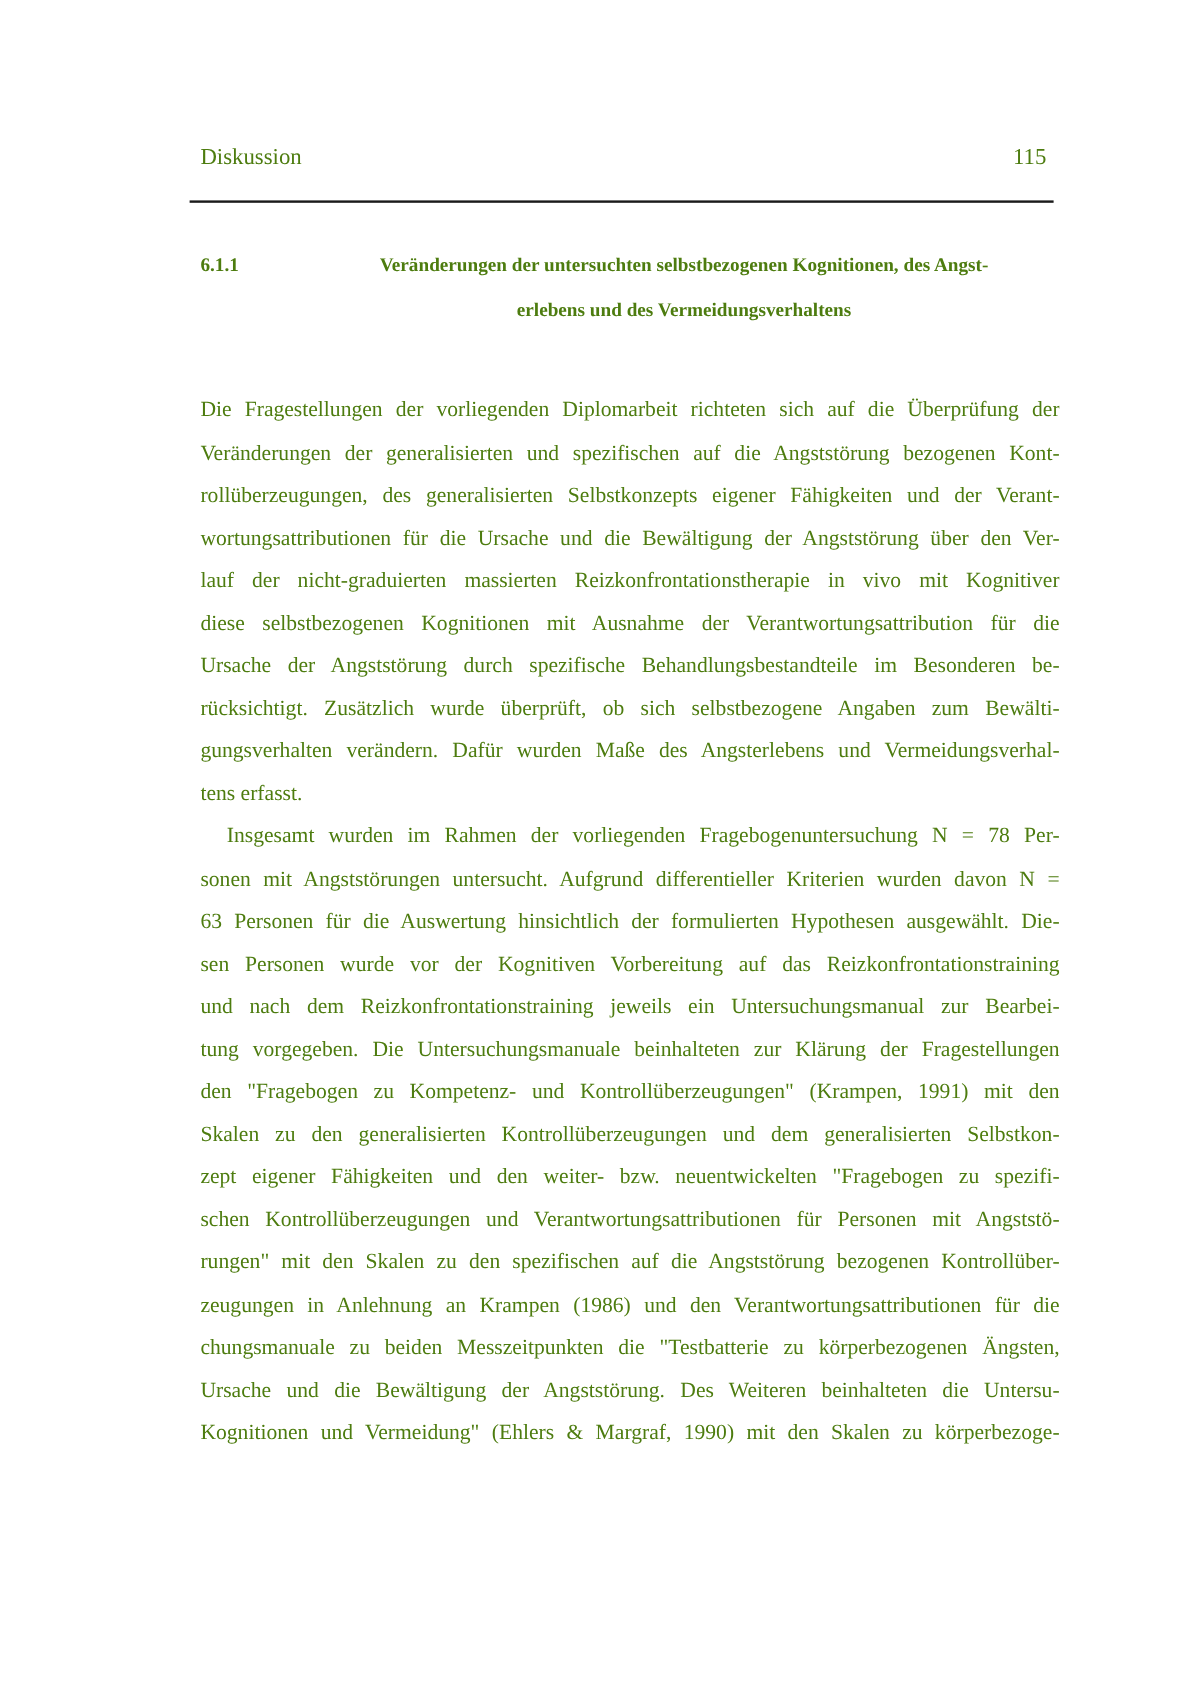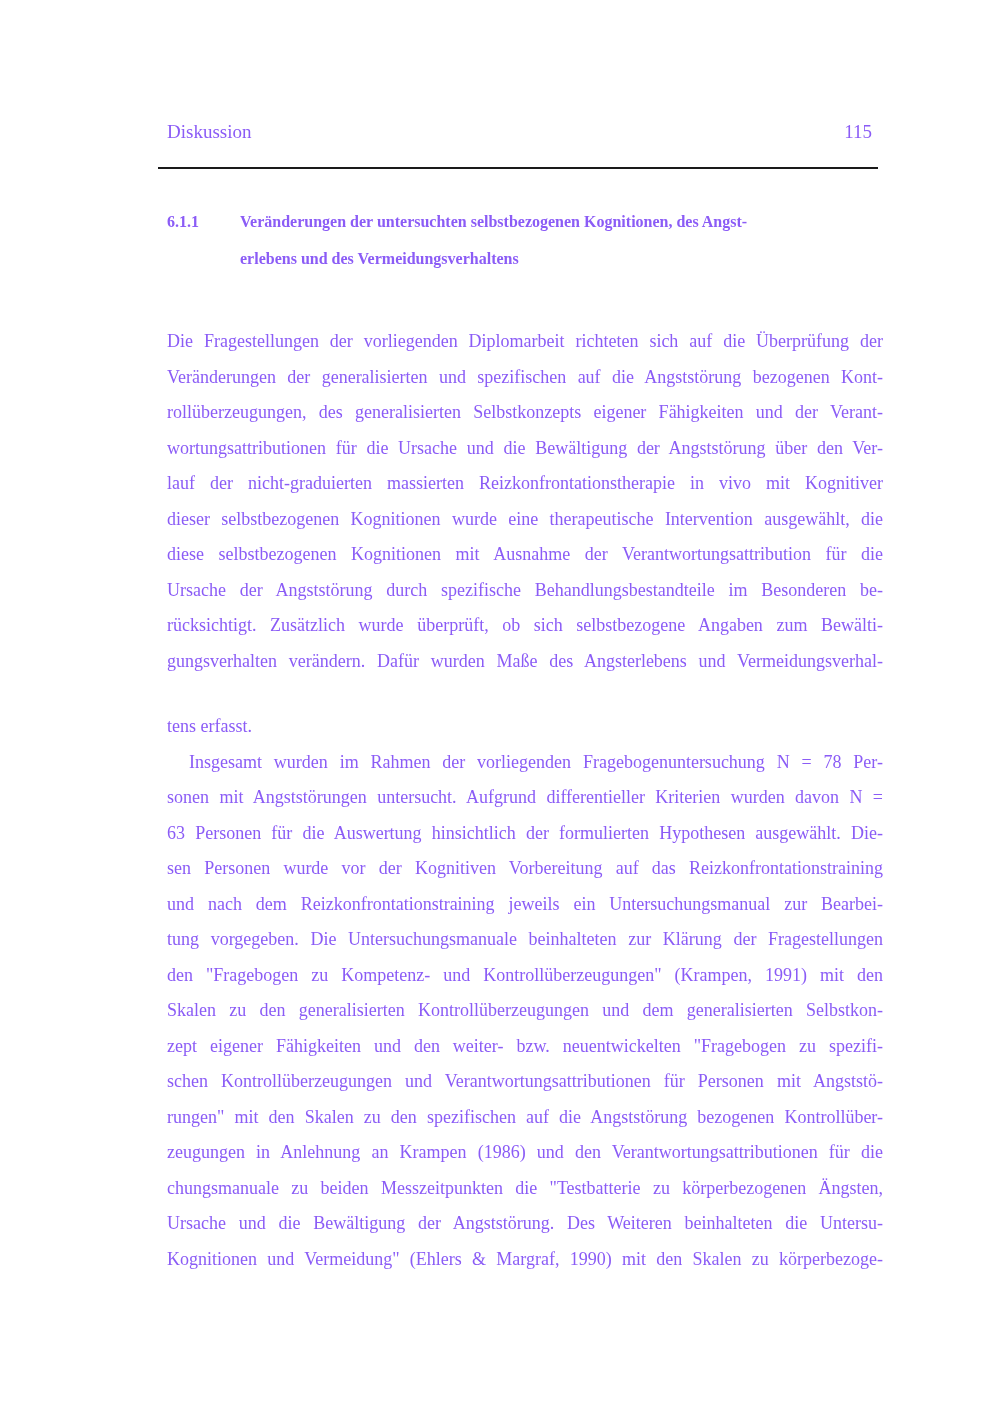--- a/index.html
+++ b/index.html
@@ -46,50 +46,50 @@
   }
   .heading-number {
     flex: none;
     width: 73px;
   }
   .heading-lines {
     flex: 1;
   }
   .heading-line {
     white-space: nowrap;
+    text-align: center;
   }
   .body-text {
     position: absolute;
     top: 324px;
     left: 167px;
     width: 716px;
     font-size: 18px;
     line-height: 35.5px;
   }
   .paragraph {
     margin: 0;
   }
   .line {
     height: 35.5px;
     overflow: hidden;
     text-align: justify;
     text-align-last: justify;
   }
   .line.no-stretch {
     text-align-last: left;
-    margin-top: 30px;
   }
   .paragraph.indent .line:first-child {
     text-indent: 22px;
   }
 </style>
 </head>
 <body>
 
-<div class="page" style="background: rgb(255, 255, 255); color: #8b5cf6;">
+<div class="page" style="background: rgb(255, 255, 255); color: #4d7c0f;">
 
   <div class="running-header">
     <span>Diskussion</span>
     <span>115</span>
   </div>
 
   <div class="header-rule" style="background: rgb(26, 26, 26);"></div>
 
   <div class="section-heading">
     <span class="heading-number">6.1.1</span>
@@ -99,21 +99,20 @@
     </span>
   </div>
 
   <div class="body-text">
       <div class="paragraph">
         <div class="line">Die Fragestellungen der vorliegenden Diplomarbeit richteten sich auf die Überprüfung der</div>
         <div class="line">Veränderungen der generalisierten und spezifischen auf die Angststörung bezogenen Kont-</div>
         <div class="line">rollüberzeugungen, des generalisierten Selbstkonzepts eigener Fähigkeiten und der Verant-</div>
         <div class="line">wortungsattributionen für die Ursache und die Bewältigung der Angststörung über den Ver-</div>
         <div class="line">lauf der nicht-graduierten massierten Reizkonfrontationstherapie in vivo mit Kognitiver</div>
-        <div class="line">dieser selbstbezogenen Kognitionen wurde eine therapeutische Intervention ausgewählt, die</div>
         <div class="line">diese selbstbezogenen Kognitionen mit Ausnahme der Verantwortungsattribution für die</div>
         <div class="line">Ursache der Angststörung durch spezifische Behandlungsbestandteile im Besonderen be-</div>
         <div class="line">rücksichtigt. Zusätzlich wurde überprüft, ob sich selbstbezogene Angaben zum Bewälti-</div>
         <div class="line">gungsverhalten verändern. Dafür wurden Maße des Angsterlebens und Vermeidungsverhal-</div>
         <div class="line no-stretch">tens erfasst.</div>
       </div>
       <div class="paragraph indent">
         <div class="line">Insgesamt wurden im Rahmen der vorliegenden Fragebogenuntersuchung N = 78 Per-</div>
         <div class="line">sonen mit Angststörungen untersucht. Aufgrund differentieller Kriterien wurden davon N =</div>
         <div class="line">63 Personen für die Auswertung hinsichtlich der formulierten Hypothesen ausgewählt. Die-</div>

